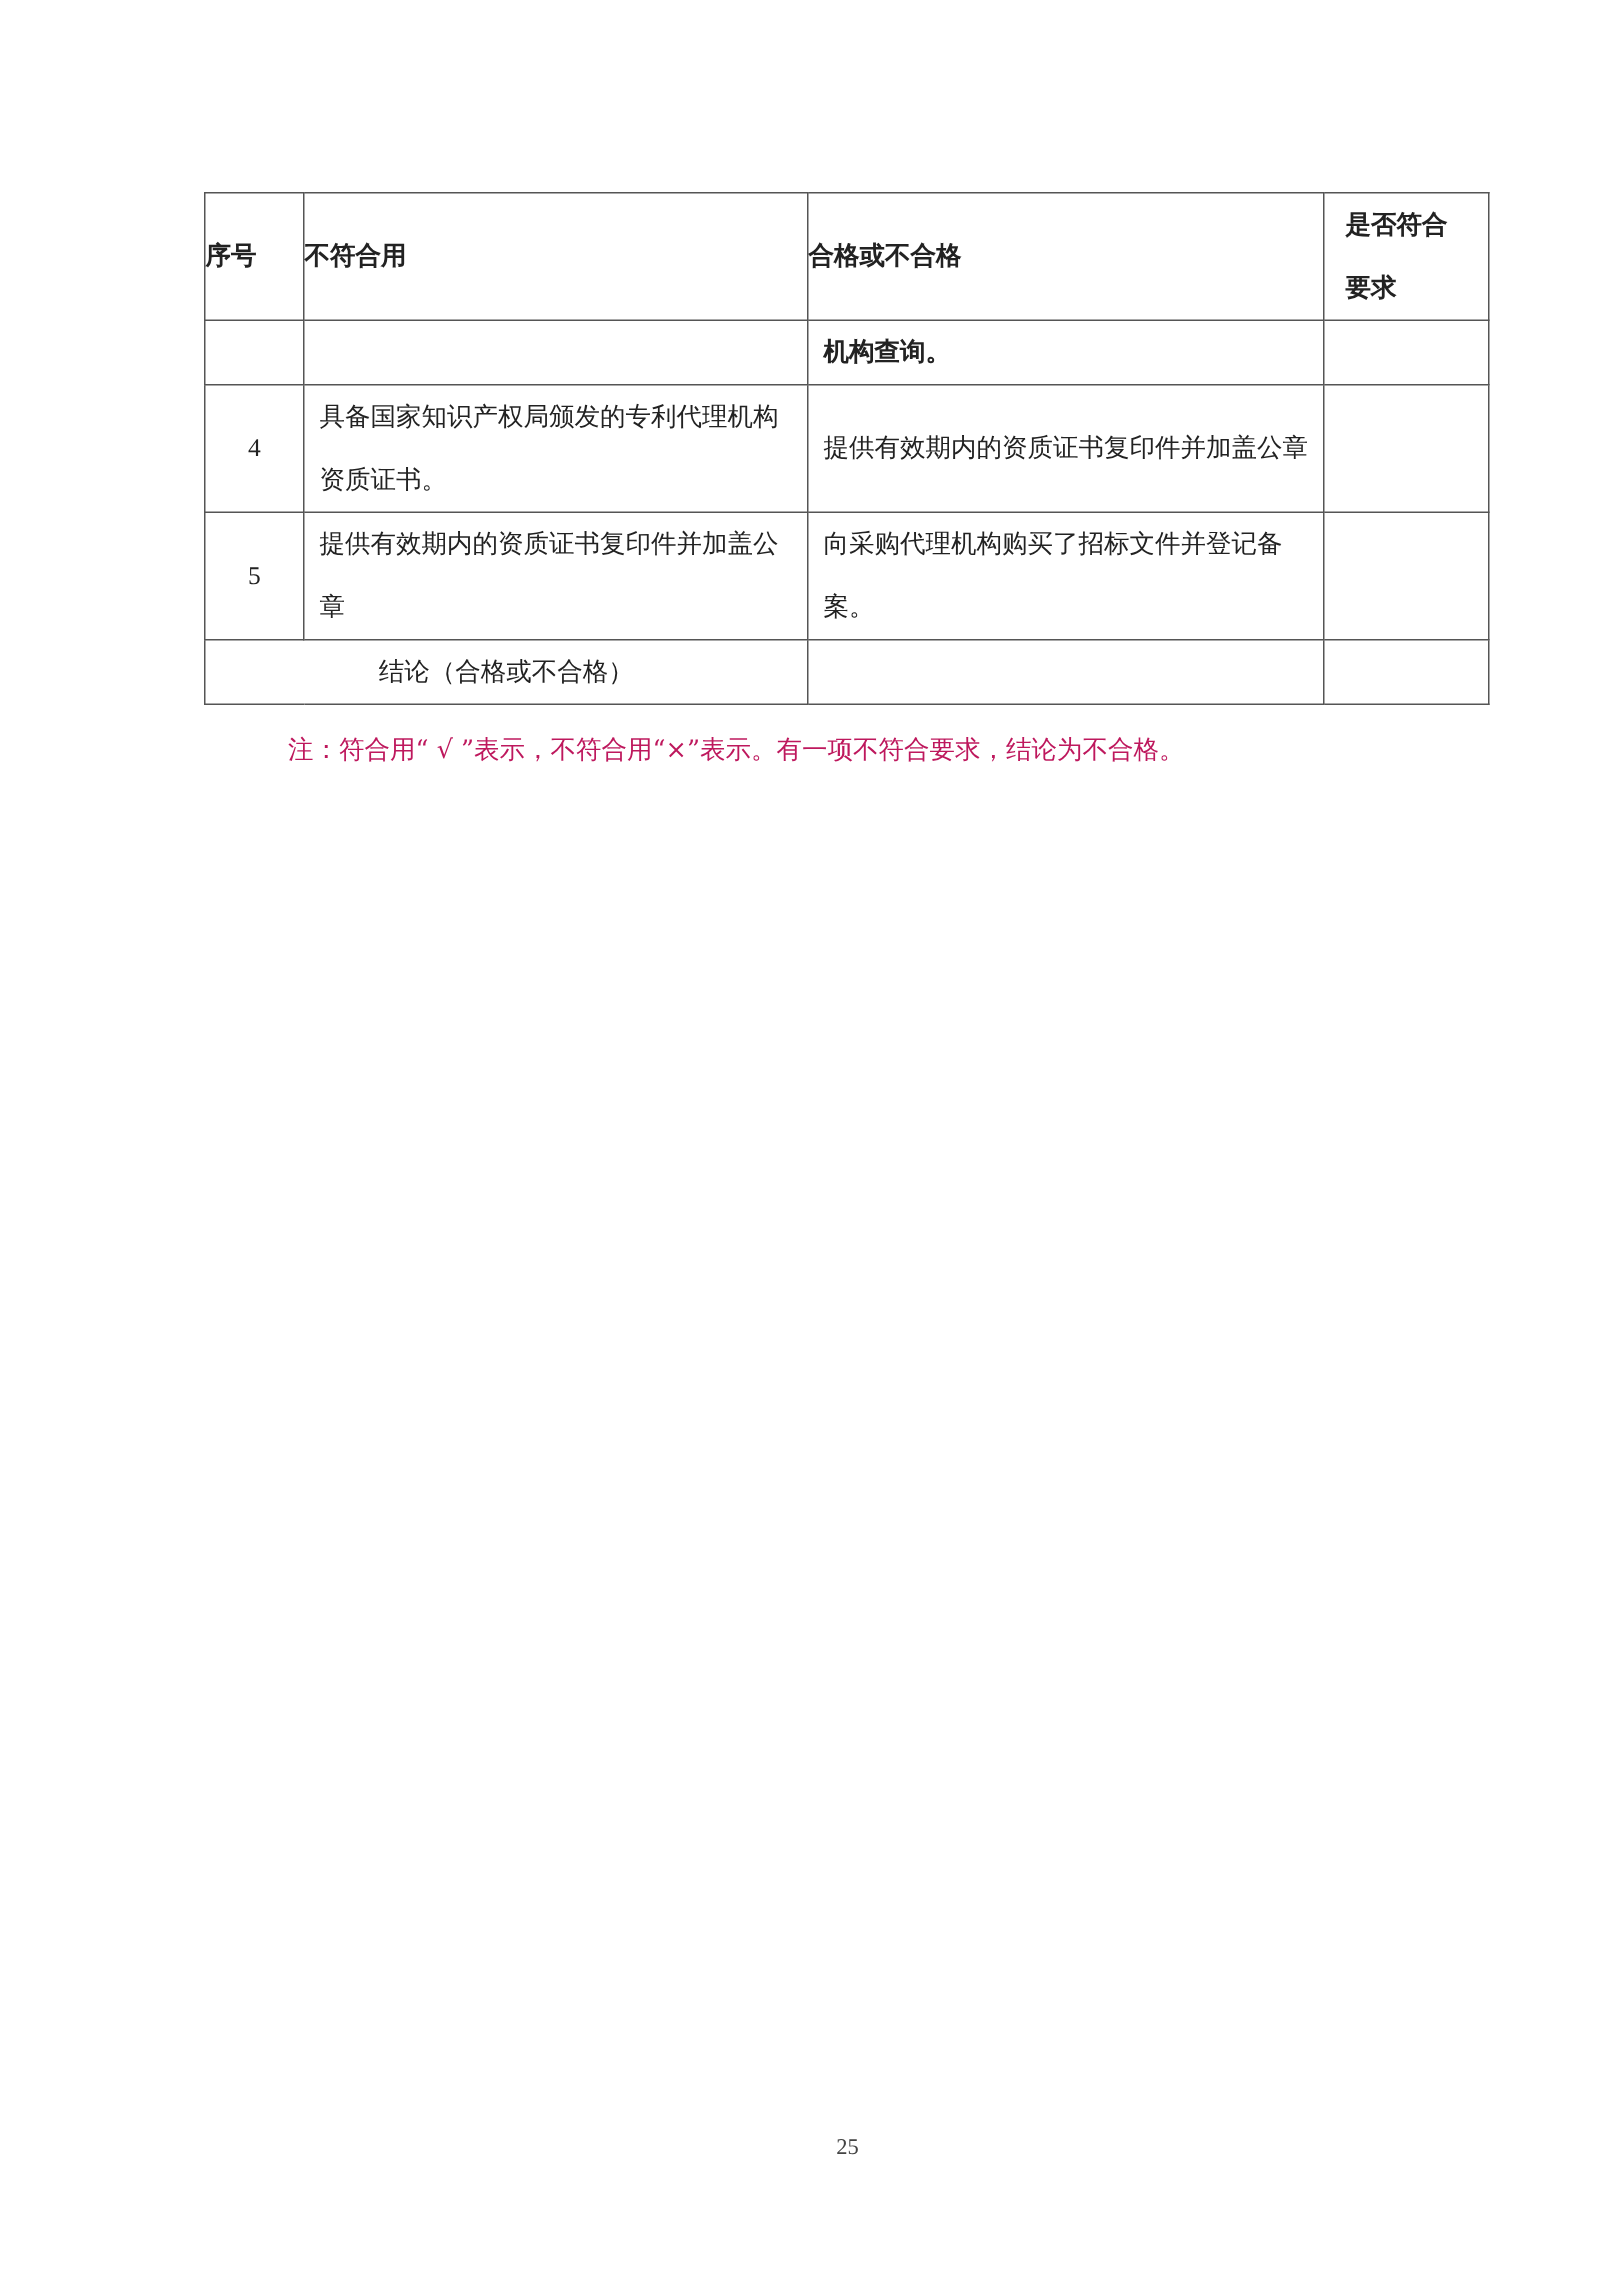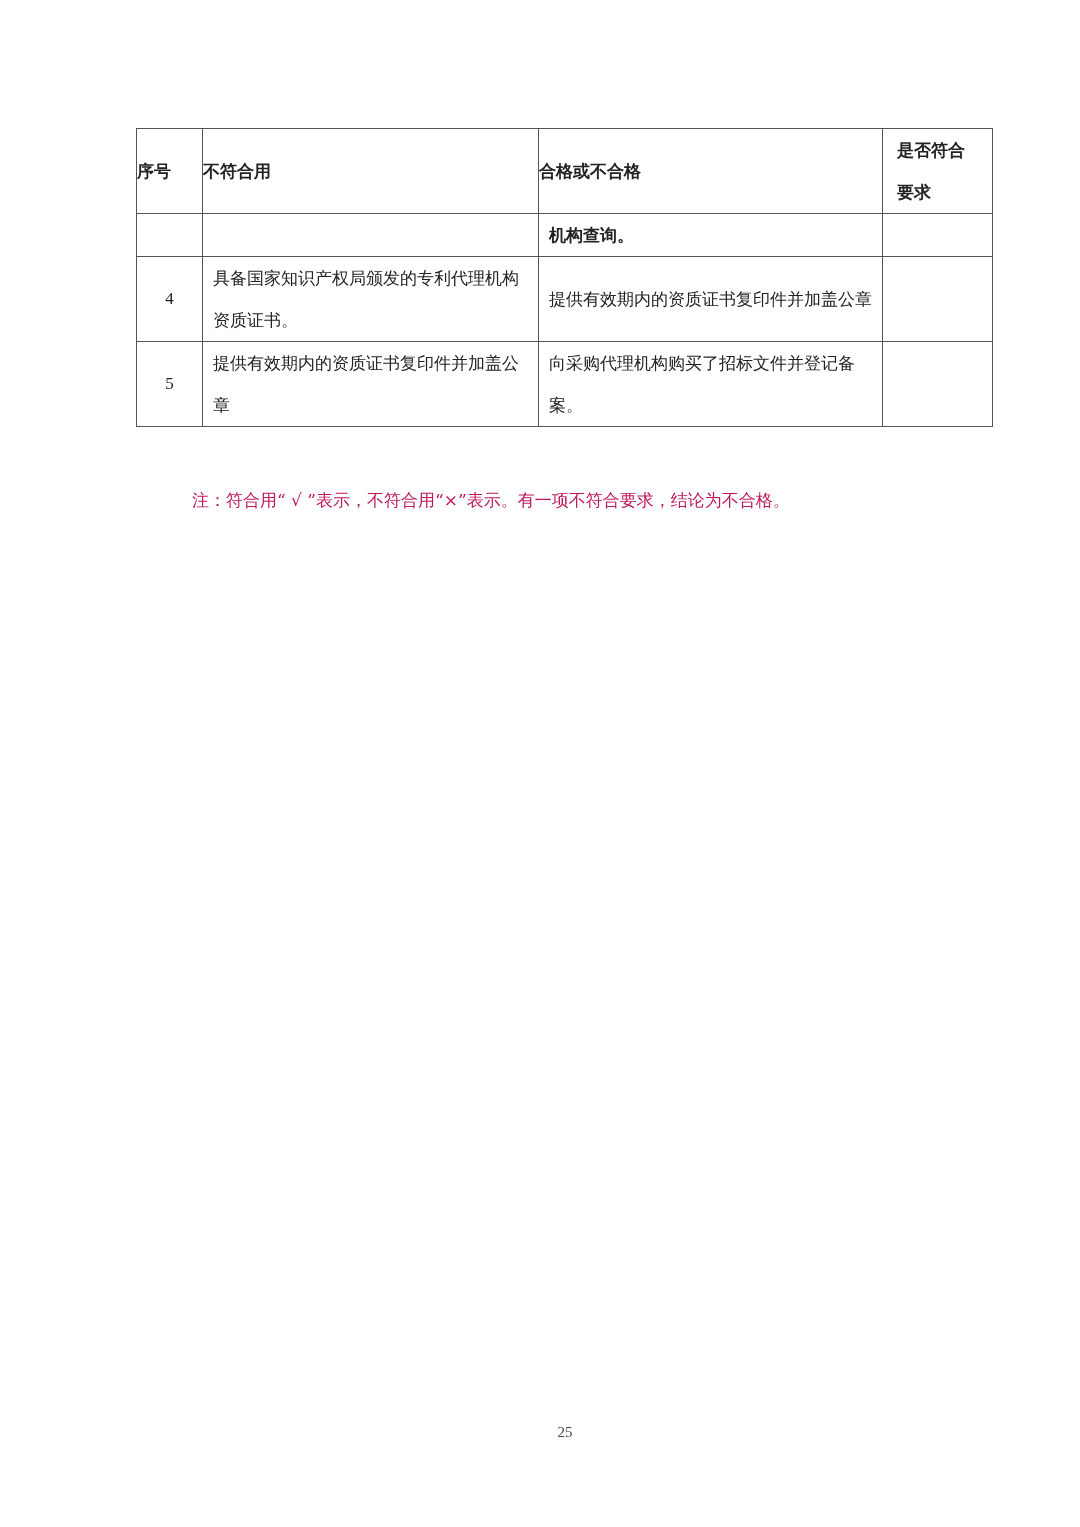--- a/index.html
+++ b/index.html
@@ -48,18 +48,23 @@
     <td class="txt">具备国家知识产权局颁发的专利代理机构资质证书。</td>
     <td class="txt">提供有效期内的资质证书复印件并加盖公章</td>
     <td></td>
   </tr>
   <tr class="row-2l">
     <td class="num">5</td>
     <td class="txt">提供有效期内的资质证书复印件并加盖公章</td>
     <td class="txt">向采购代理机构购买了招标文件并登记备案。</td>
     <td></td>
   </tr>
+  <tr class="row-concl">
+    <td colspan="2" class="center">结论（合格或不合格）</td>
+    <td></td>
+    <td></td>
+  </tr>
 </tbody>
   </table>
 
 <div class="note">注：符合用“ √ ”表示，不符合用“×”表示。有一项不符合要求，结论为不合格。</div>
 
 <div class="pagenum">25</div>
 
 </body></html>

